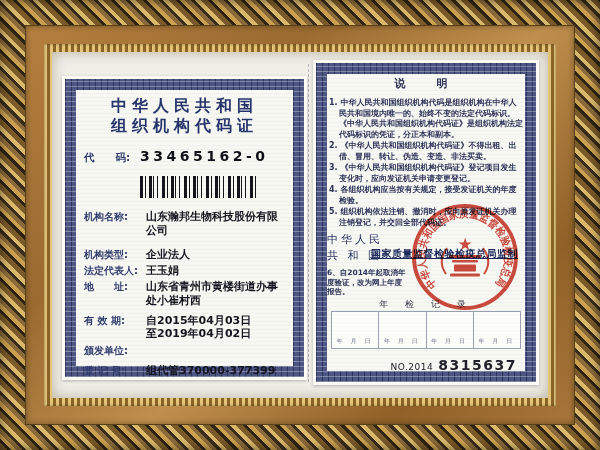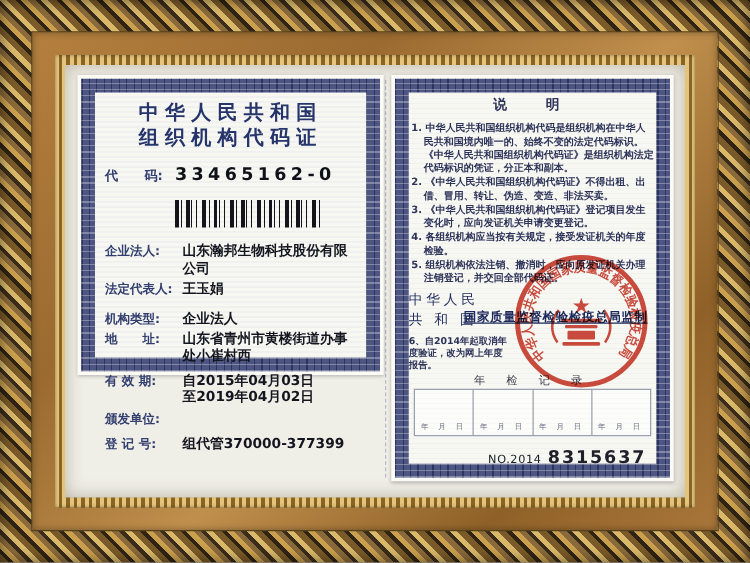--- a/index.html
+++ b/index.html
@@ -47,21 +47,21 @@
       repeating-linear-gradient(0deg, rgba(255,255,255,.30) 0 1px, transparent 1px 5px),
       repeating-linear-gradient(90deg, rgba(18,24,60,.55) 0 1px, transparent 1px 6px);
   }
   .page-inner{
     position:relative;width:100%;height:100%;box-sizing:border-box;
     background:
       repeating-linear-gradient(0deg, rgba(90,110,170,.05) 0 1px, transparent 1px 4px),
       #f8f8f3;
     color:#1c1c2a;
   }
-  .page-left{left:10px;top:8px;width:245px;height:240px;}
+  .page-left{left:10px;top:24px;width:245px;height:304px;}
   .page-right{left:261px;top:8px;width:226px;height:325px;}
   .fold-line{position:absolute;left:256px;top:12px;height:318px;width:0;
              border-left:1px dashed #8a8fa8;opacity:.55;}
   
   .lp{padding:6px 8px 0 8px;box-sizing:border-box;}
   .cert-title{ text-align:center;font-weight:bold;color:#25346a;
     font-size:16px;line-height:20px;letter-spacing:5px;}
   .code-row{display:flex;align-items:baseline;margin-top:12px;height:18px;}
   .lbl{flex:0 0 62px;font-size:10px;font-weight:600;color:#323e6e;letter-spacing:0;}
   .code-lbl{flex:0 0 56px;font-size:10.5px;font-weight:600;color:#323e6e;}
@@ -122,32 +122,32 @@
               <div class="cert-title">组织机构代码证</div>
 
               <div class="code-row">
                 <span class="code-lbl">代　　码:</span>
                 <span class="code-val">33465162-0</span>
               </div>
 
               <div class="barcode"></div>
 
               <div class="frow mt12">
-                <span class="lbl">企业法人:</span>
+                <span class="lbl">机构名称:</span>
                 <span class="fval">山东瀚邦生物科技股份有限公司</span>
+              </div>
+
+              <div class="frow mt10">
+                <span class="lbl">机构类型:</span>
+                <span class="fval">企业法人</span>
               </div>
 
               <div class="frow mt2">
                 <span class="lbl">法定代表人:</span>
                 <span class="fval">王玉娟</span>
-              </div>
-
-              <div class="frow mt10">
-                <span class="lbl">机构类型:</span>
-                <span class="fval">企业法人</span>
               </div>
 
               <div class="frow mt2">
                 <span class="lbl">地　　址:</span>
                 <span class="fval">山东省青州市黄楼街道办事处小崔村西</span>
               </div>
 
               <div class="frow mt6">
                 <span class="lbl">有 效 期:</span>
                 <span class="fval">

